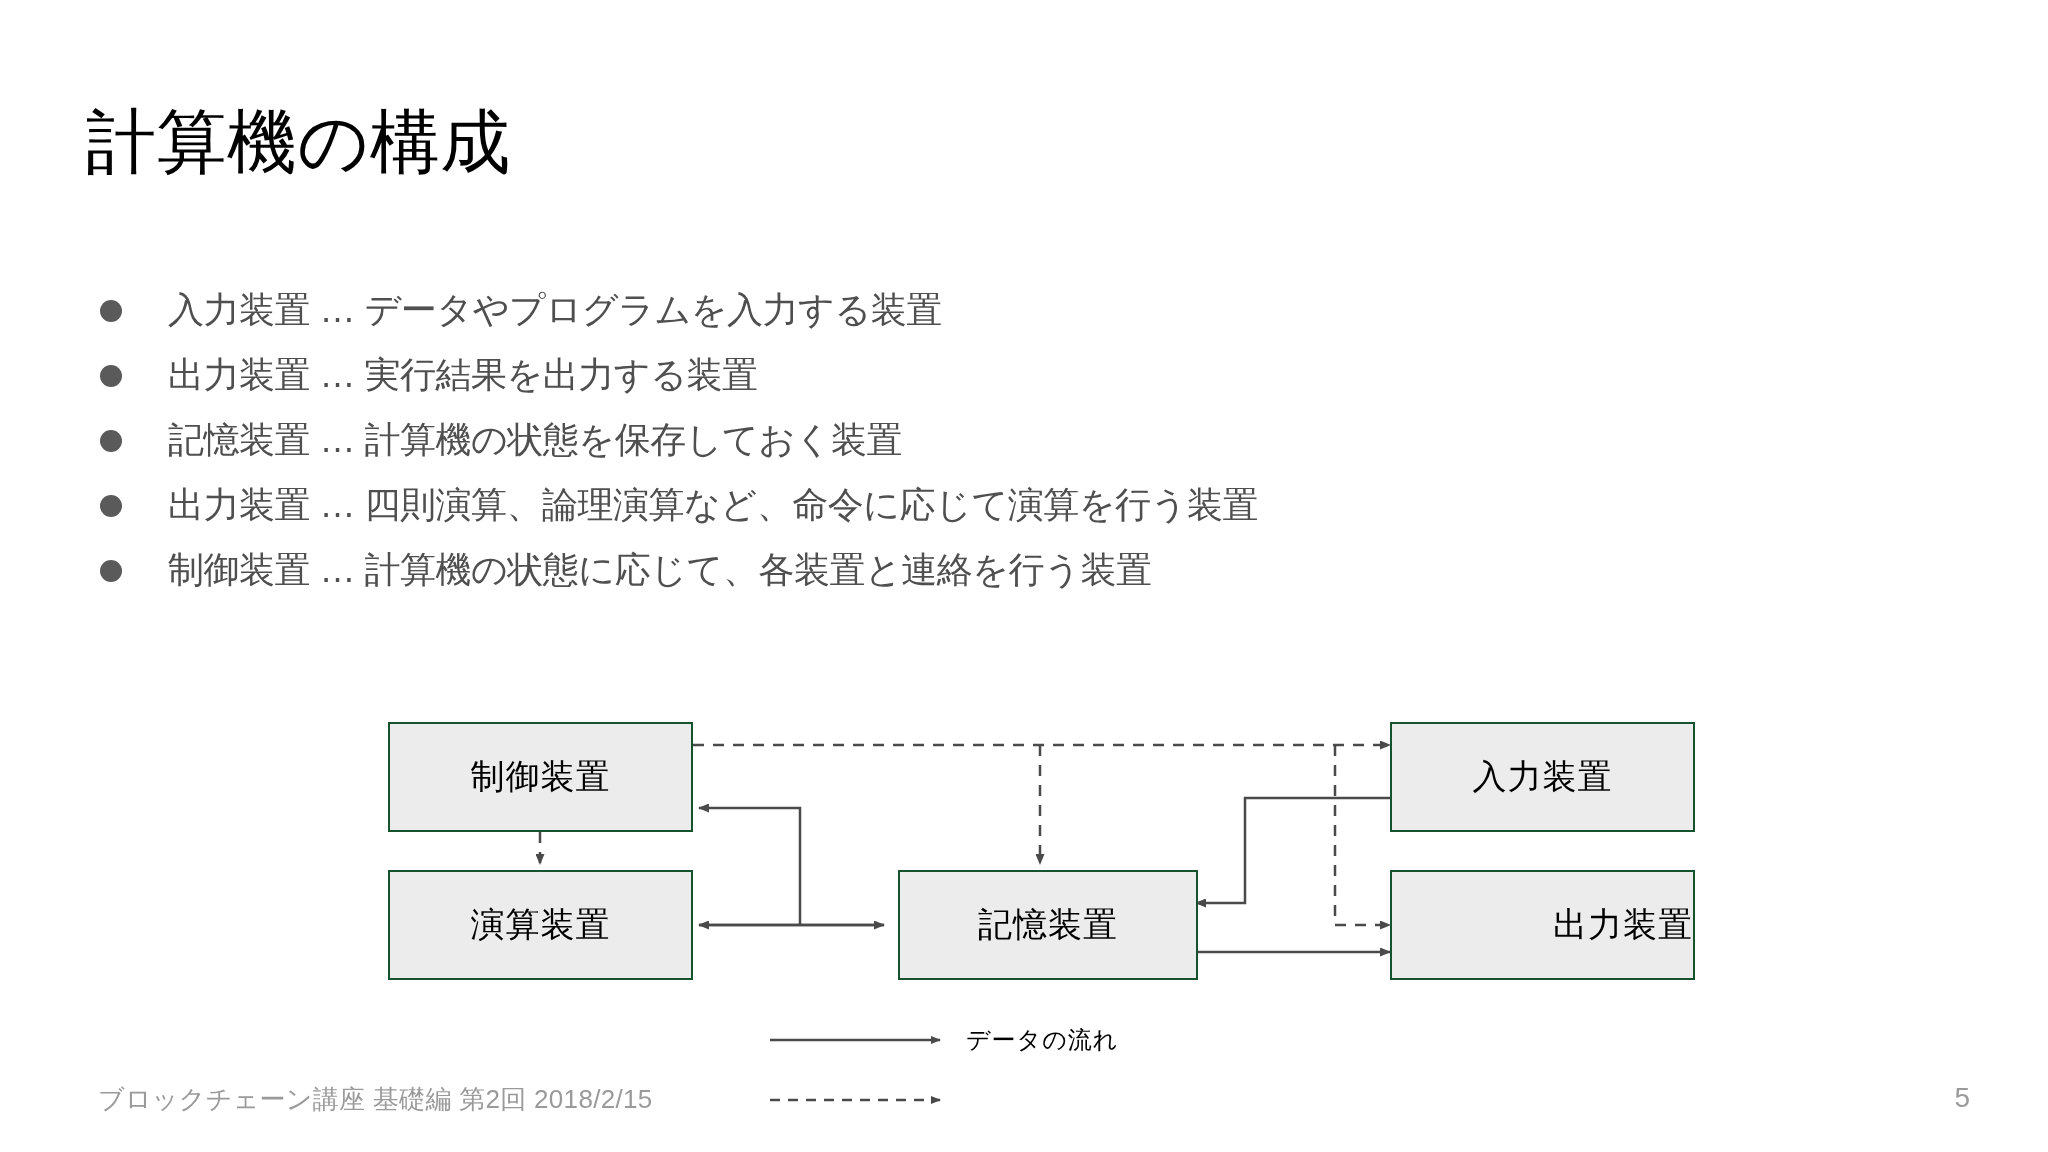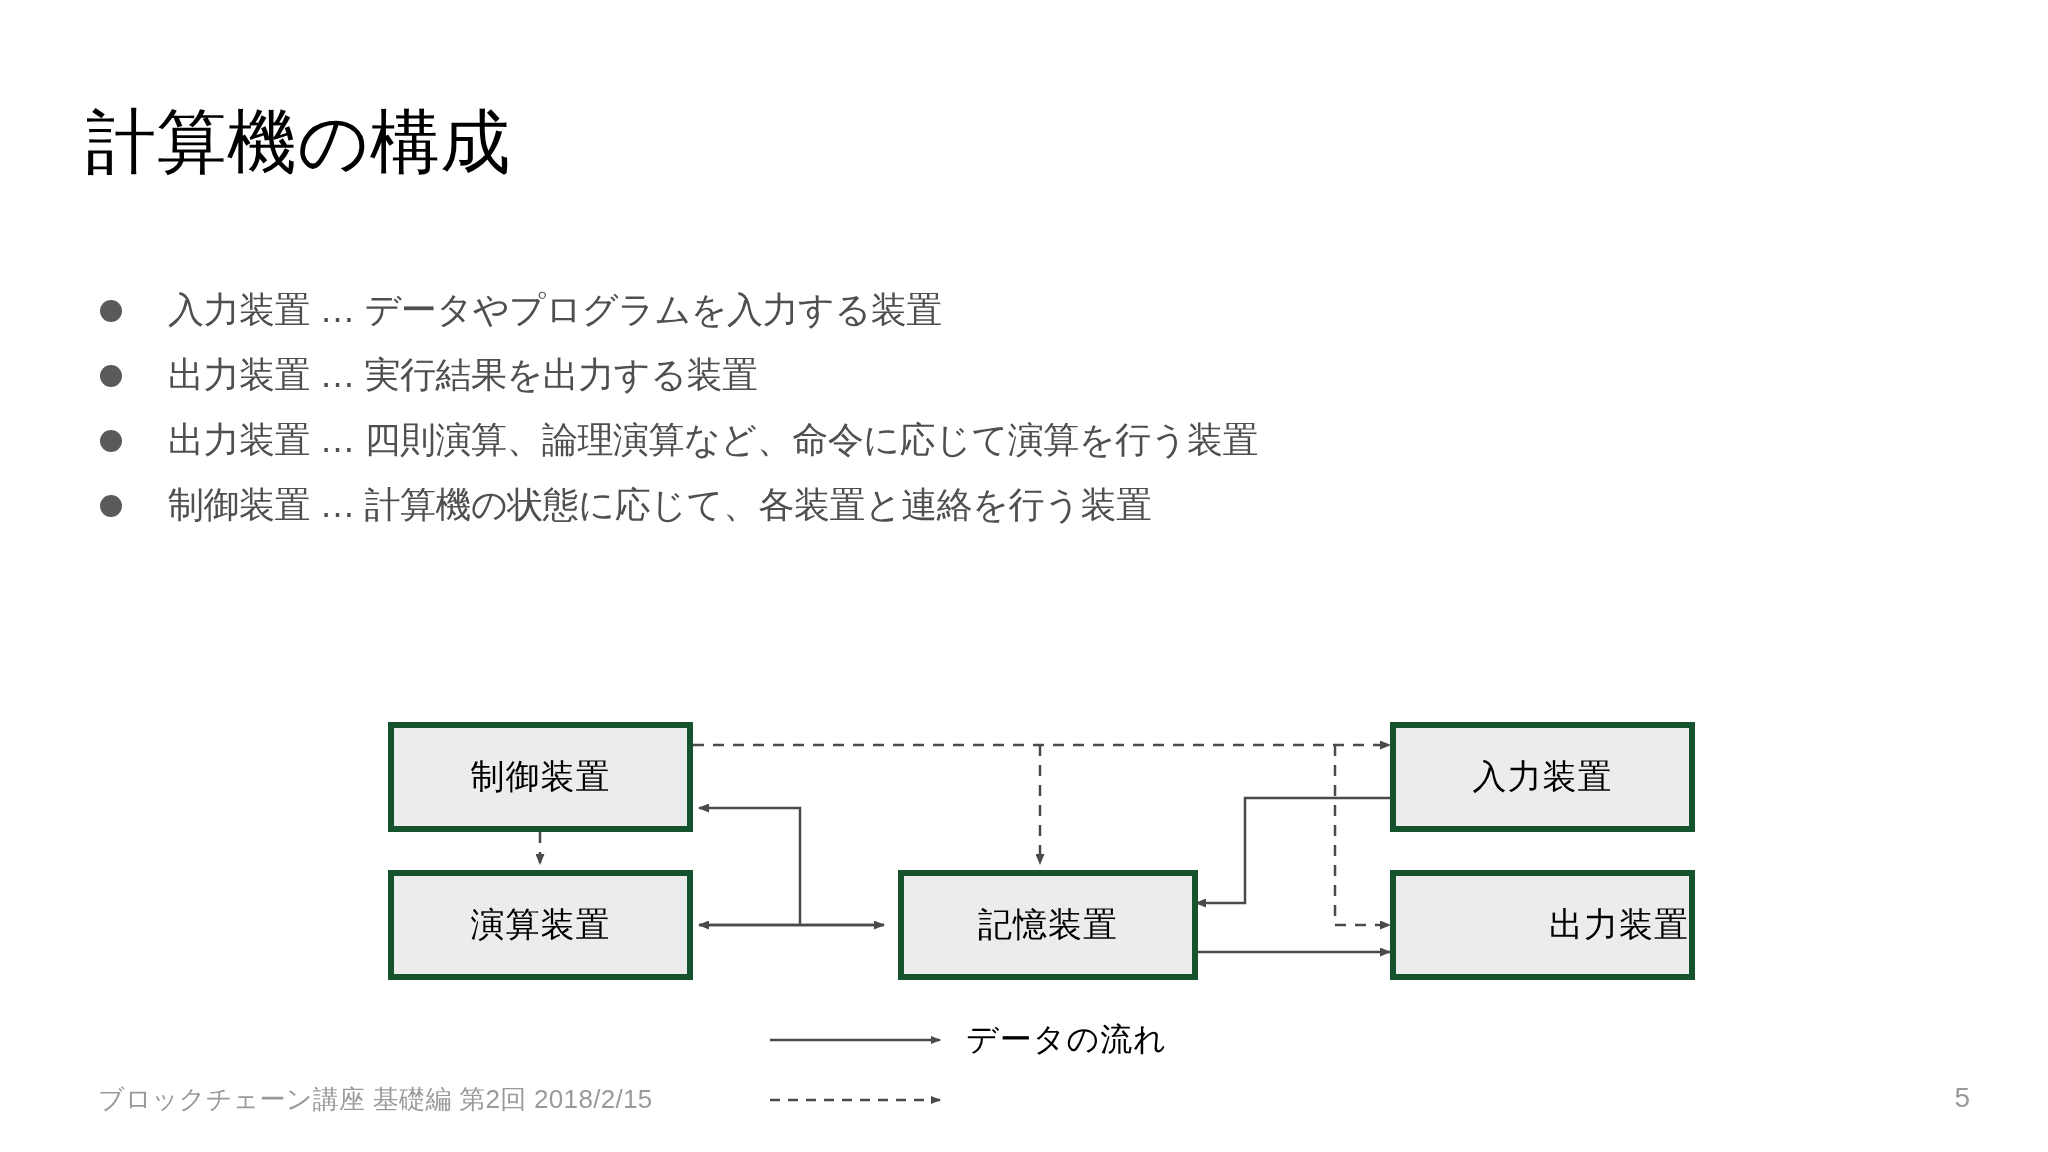--- a/index.html
+++ b/index.html
@@ -71,21 +71,21 @@
     top: 690px;
     width: 2048px;
     height: 330px;
   }
   .diagram svg {
     display: block;
   }
   .node-box {
     position: absolute;
     background: #ececec;
-    border: 6px solid #14532d;
+    border: 2px solid #14532d;
     box-sizing: border-box;
     display: flex;
     align-items: center;
     justify-content: center;
     font-size: 34px;
     color: #000000;
     letter-spacing: 1px;
     font-family: Liberation Serif, serif;
   }
   #node-control  { left: 388px; top: 32px;  width: 305px; height: 110px; }
@@ -105,21 +105,21 @@
     display: flex;
     align-items: center;
     height: 60px;
   }
   .legend-glyph {
     width: 180px;
     height: 24px;
     flex: 0 0 auto;
   }
   .legend-label {
-    font-size: 32px;
+    font-size: 24px;
     color: #000000;
     margin-left: 16px;
     white-space: nowrap;
     letter-spacing: 1px;
   }
 
   
   .footer-note {
     position: absolute;
     left: 98px;
@@ -145,20 +145,24 @@
   <div class="slide-title">計算機の構成</div>
 
   <div class="bullets">
     <div class="bullet-row">
       <span class="bullet-dot"></span>
       <span class="bullet-text">入力装置 … データやプログラムを入力する装置</span>
     </div>
     <div class="bullet-row">
       <span class="bullet-dot"></span>
       <span class="bullet-text">出力装置 … 実行結果を出力する装置</span>
+    </div>
+    <div class="bullet-row">
+      <span class="bullet-dot"></span>
+      <span class="bullet-text">記憶装置 … 計算機の状態を保存しておく装置</span>
     </div>
     <div class="bullet-row">
       <span class="bullet-dot"></span>
       <span class="bullet-text">出力装置 … 四則演算、論理演算など、命令に応じて演算を行う装置</span>
     </div>
     <div class="bullet-row">
       <span class="bullet-dot"></span>
       <span class="bullet-text">制御装置 … 計算機の状態に応じて、各装置と連絡を行う装置</span>
     </div>
   </div>

